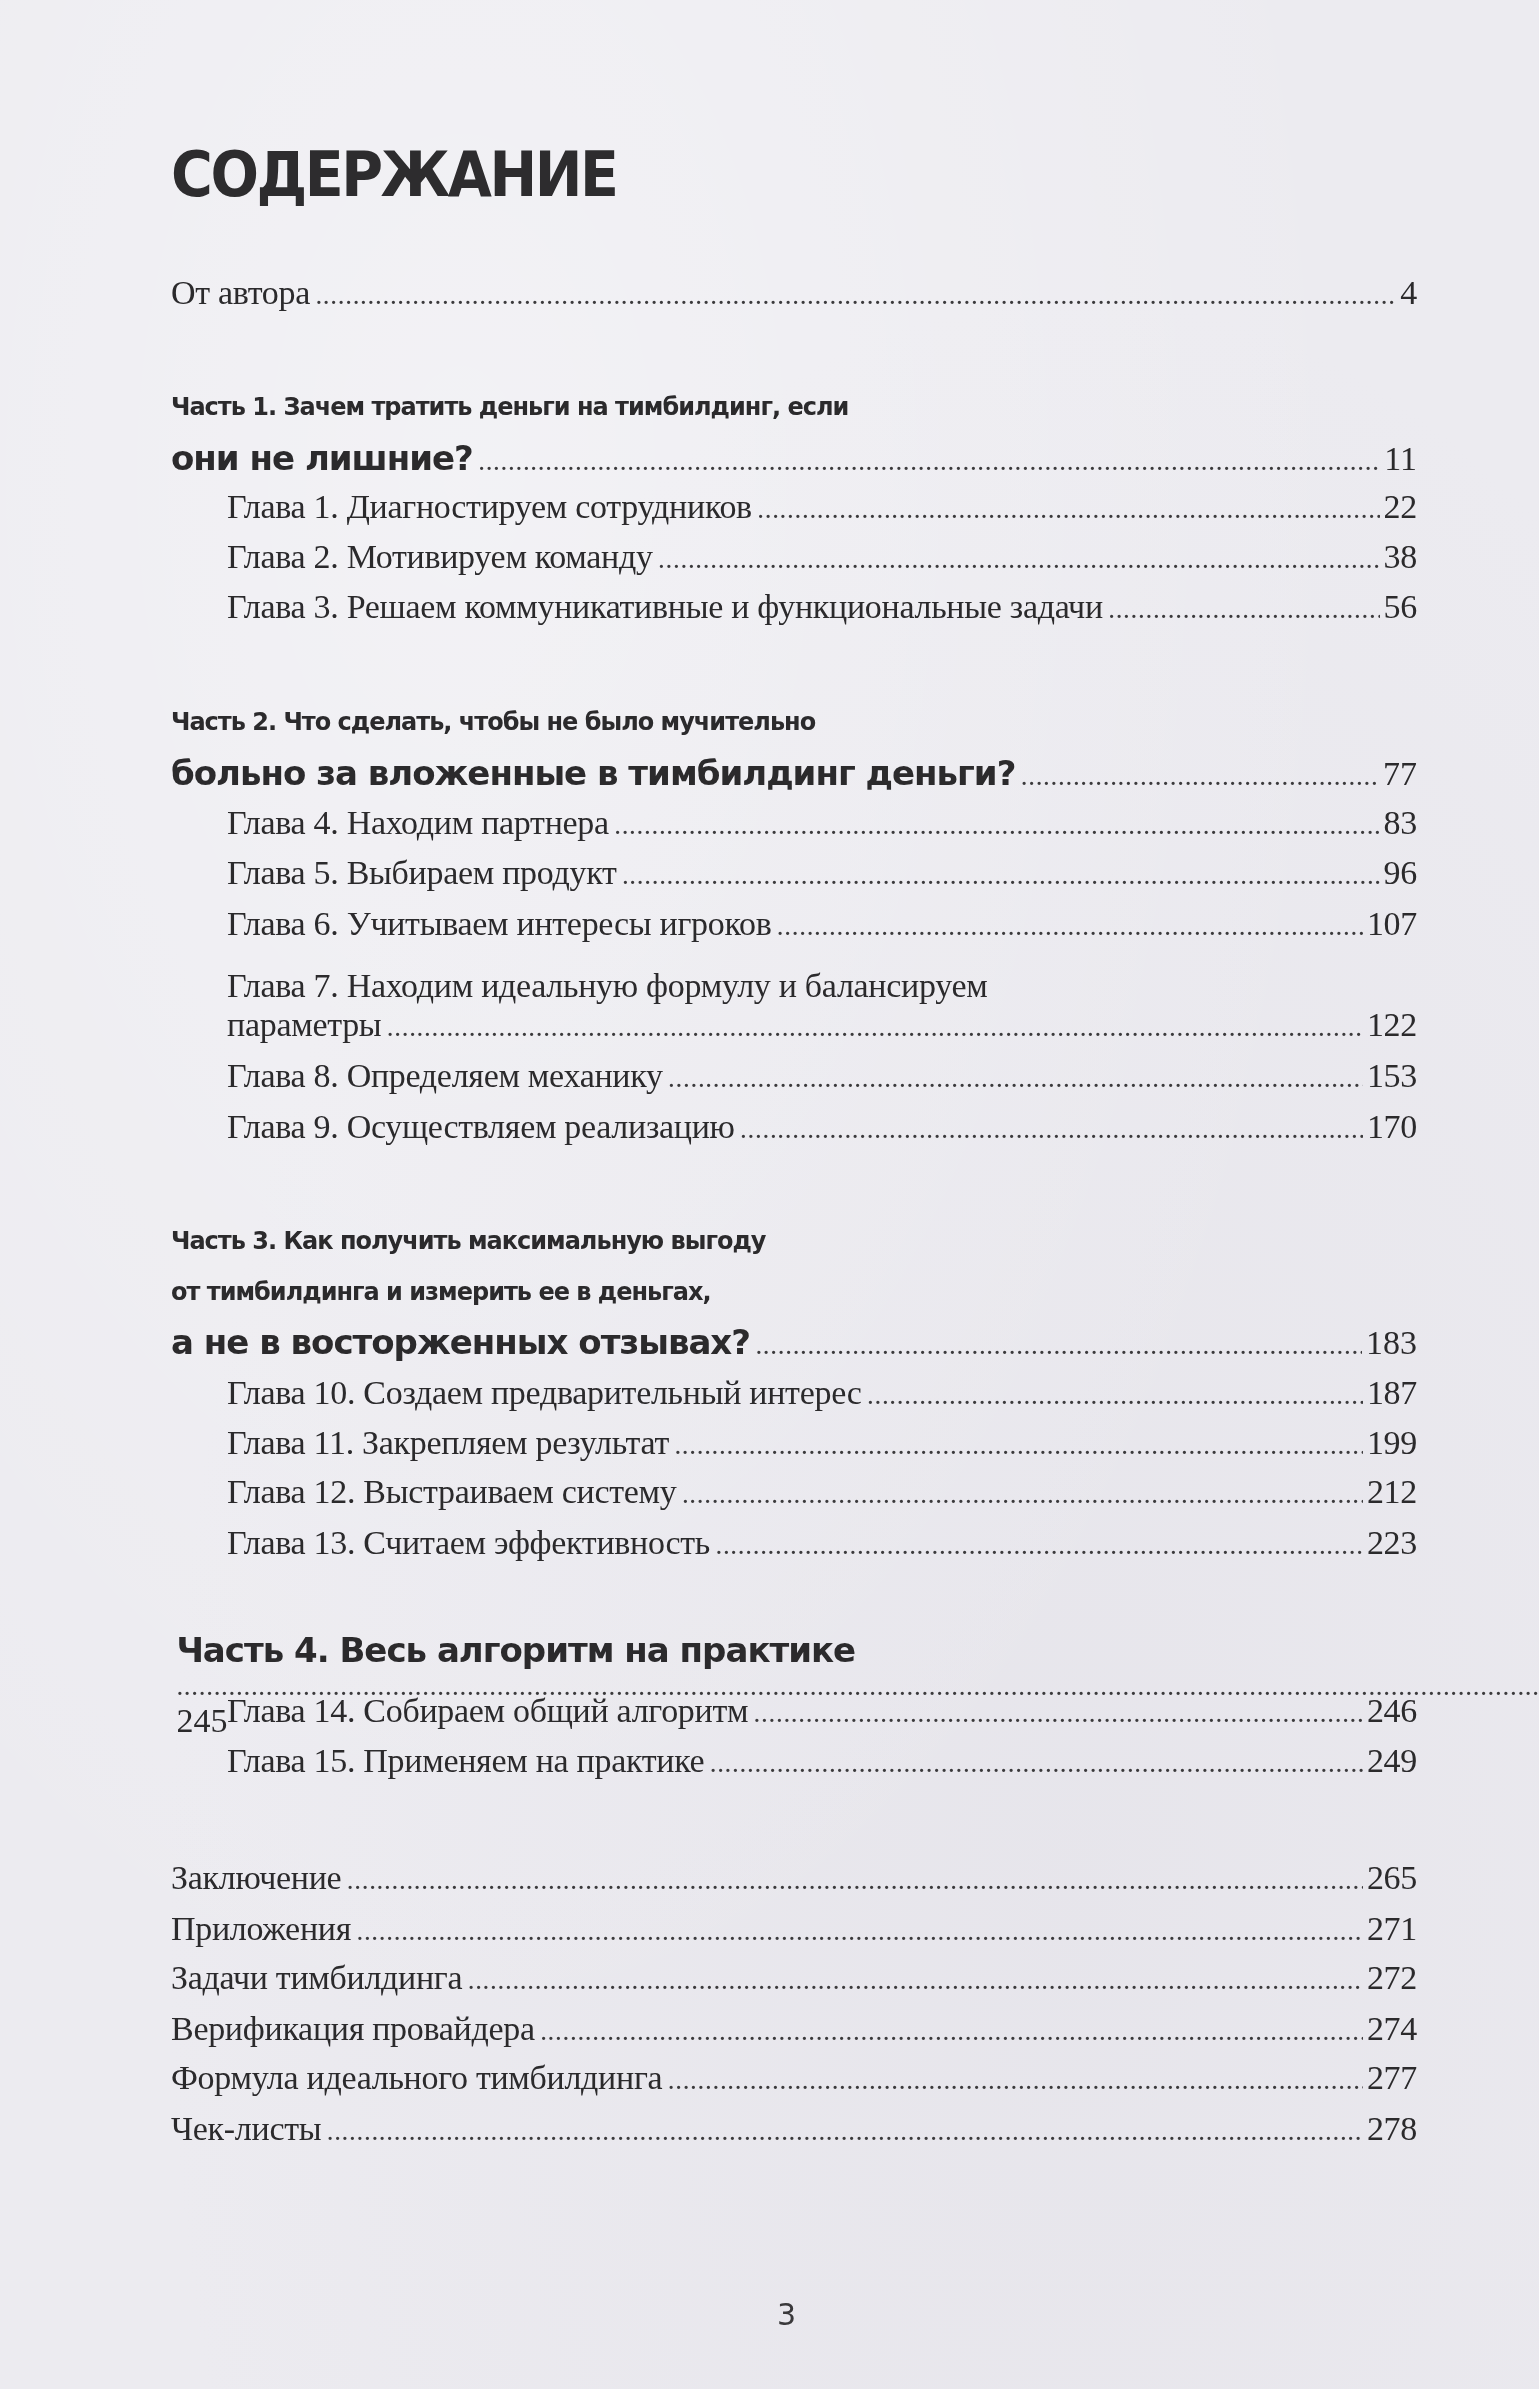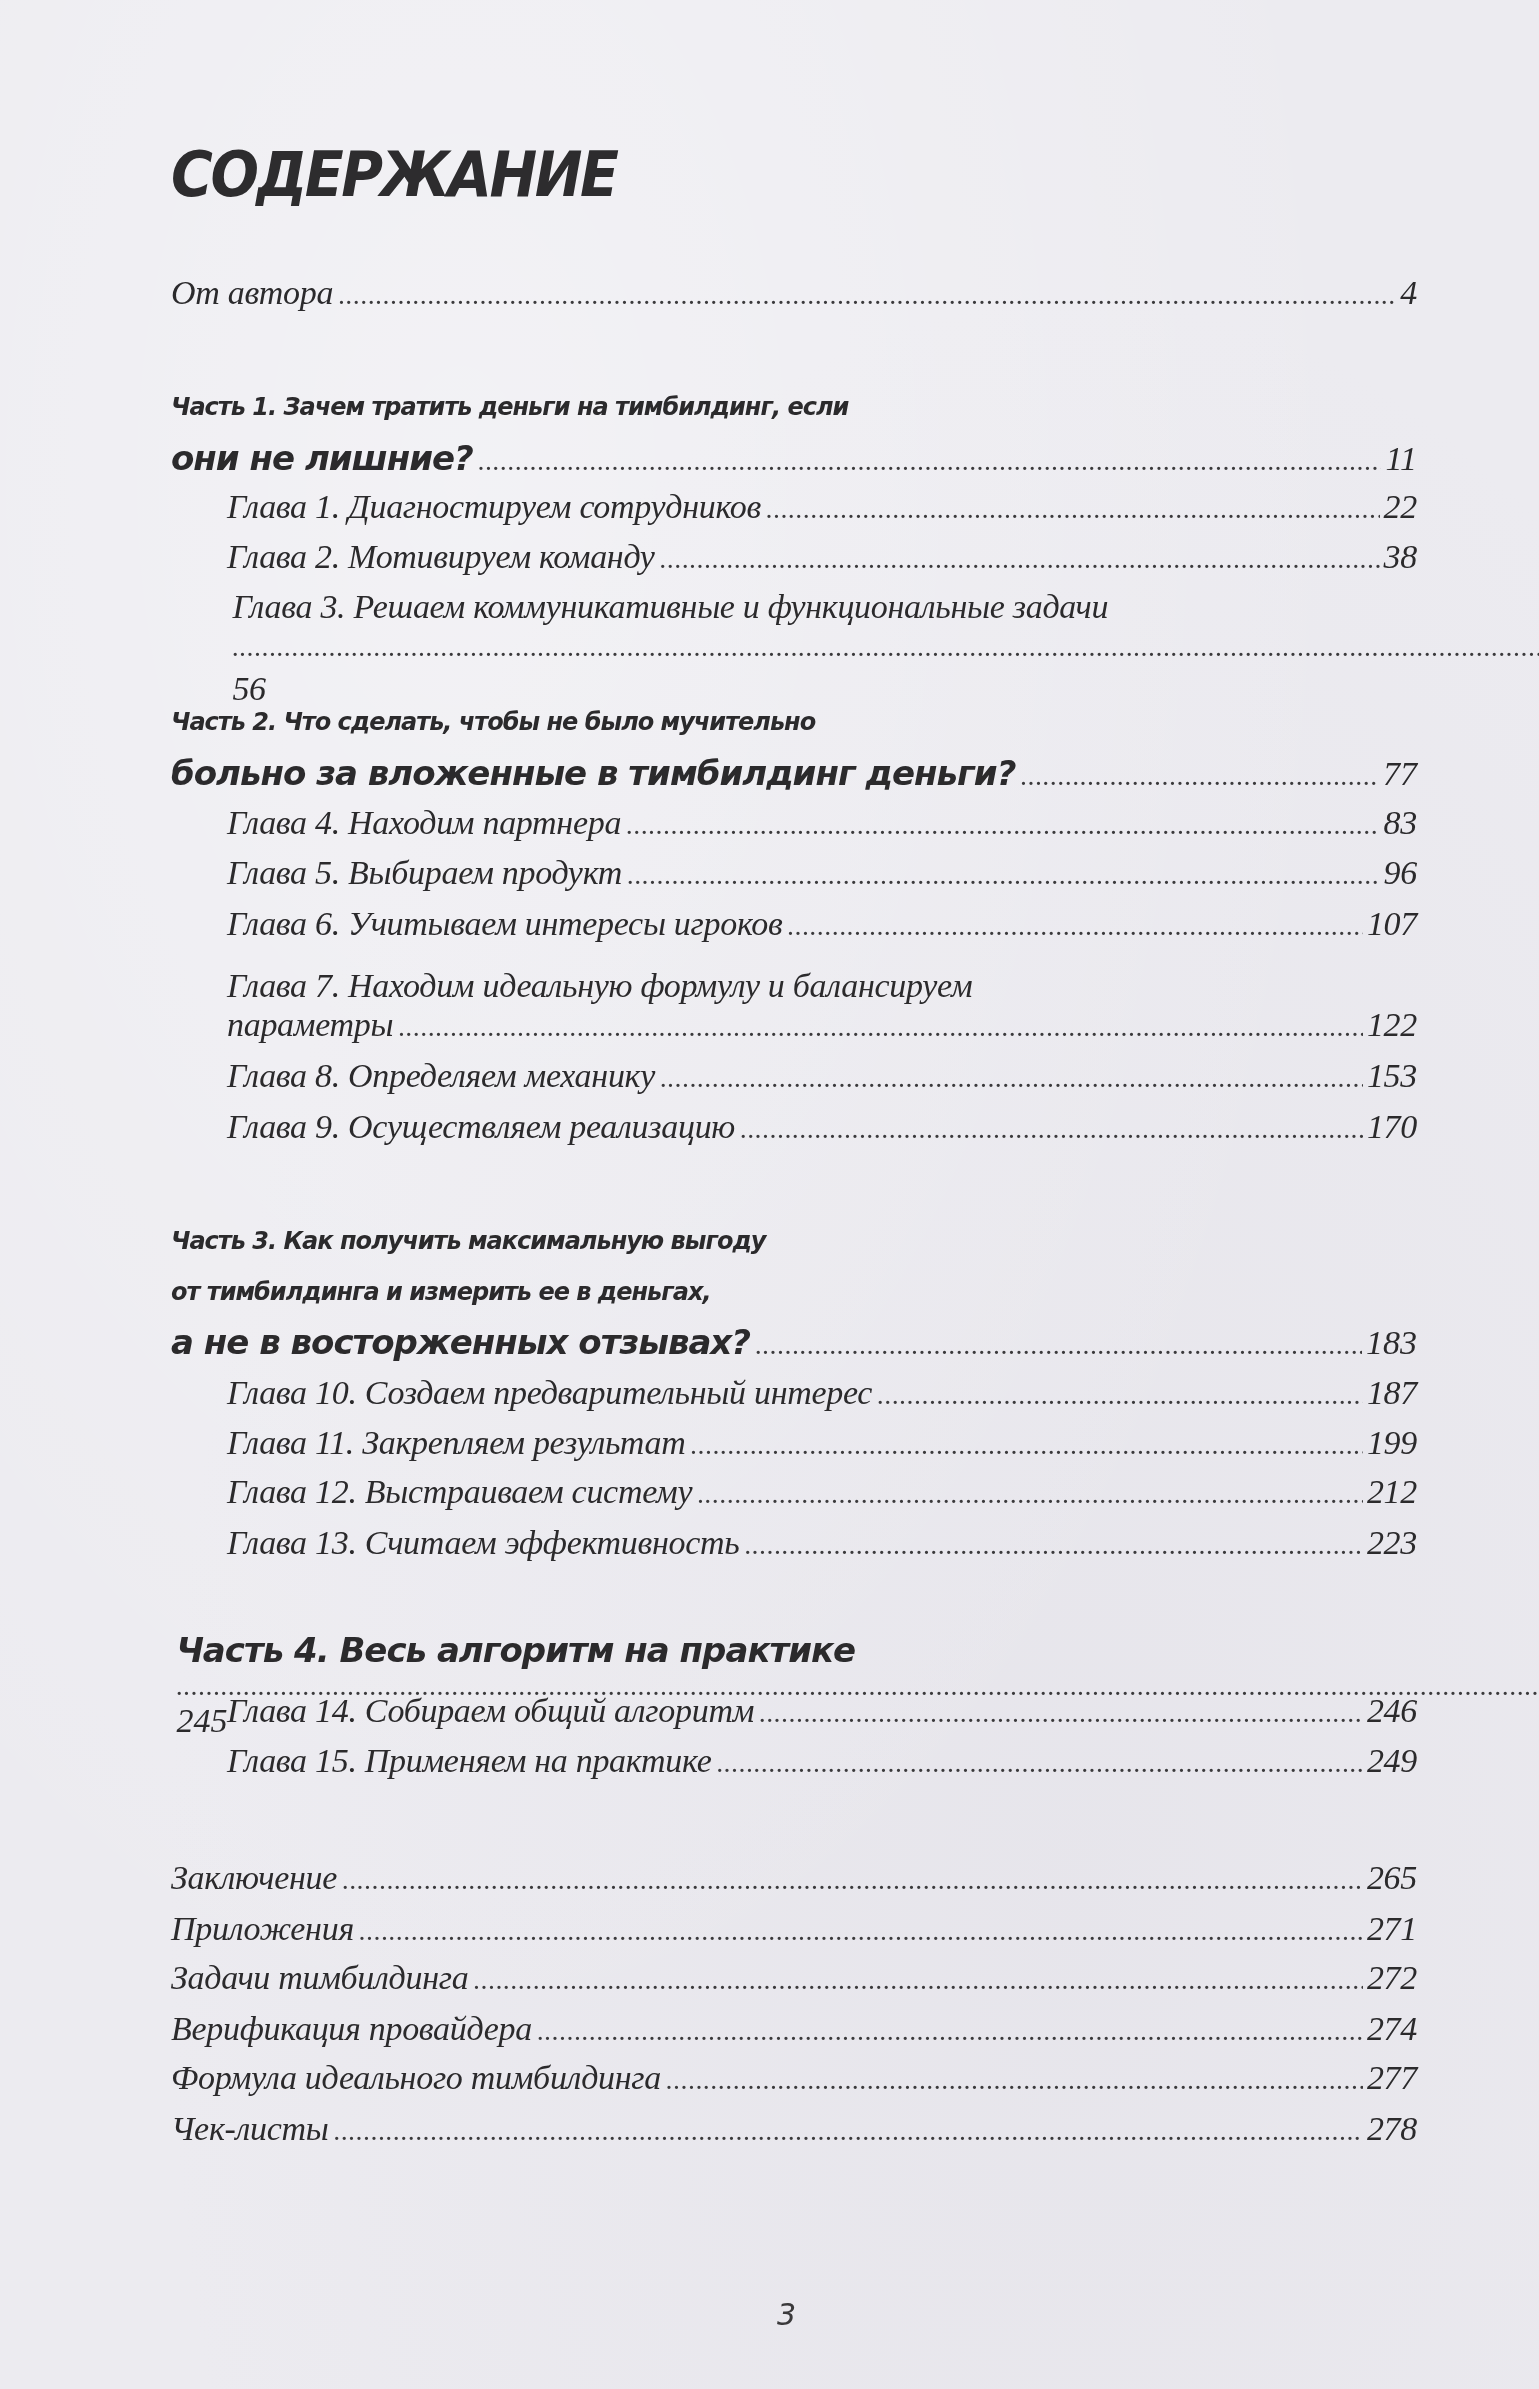--- a/index.html
+++ b/index.html
@@ -14,21 +14,20 @@
     overflow: hidden;
     color: #2b2a2c;
   }
   .page {
     position: absolute;
     inset: 0;
     background:
       radial-gradient(ellipse at 30% 20%, rgba(255,255,255,0.35), rgba(255,255,255,0) 60%),
       radial-gradient(ellipse at 70% 80%, rgba(220,218,226,0.35), rgba(255,255,255,0) 60%),
       #ecebf0;
-    font-style: italic;
   }
   .toc-title {
     position: absolute;
     left: 171px;
     top: 144px;
     margin: 0;
     font-family: "DejaVu Sans", sans-serif;
     font-weight: bold;
     font-size: 62px;
     line-height: 1;
@@ -131,21 +130,21 @@
   <div class="row chapter serif" style="top:486px;">
     <span class="label">Глава 1. Диагностируем сотрудников</span>
     <span class="leader"></span>
     <span class="page-num">22</span>
   </div>
   <div class="row chapter serif" style="top:536px;">
     <span class="label">Глава 2. Мотивируем команду</span>
     <span class="leader"></span>
     <span class="page-num">38</span>
   </div>
-  <div class="row chapter serif" style="top:586px;flex-direction:column;">
+  <div class="row chapter serif" style="top:586px;">
     <span class="label">Глава 3. Решаем коммуникативные и функциональные задачи</span>
     <span class="leader"></span>
     <span class="page-num">56</span>
   </div>
 
   <div class="part-line" style="top:702px;">Часть 2. Что сделать, чтобы не было мучительно</div>
   <div class="row part" style="top:753px;">
     <span class="label">больно за вложенные в тимбилдинг деньги?</span>
     <span class="leader"></span>
     <span class="page-num">77</span>

